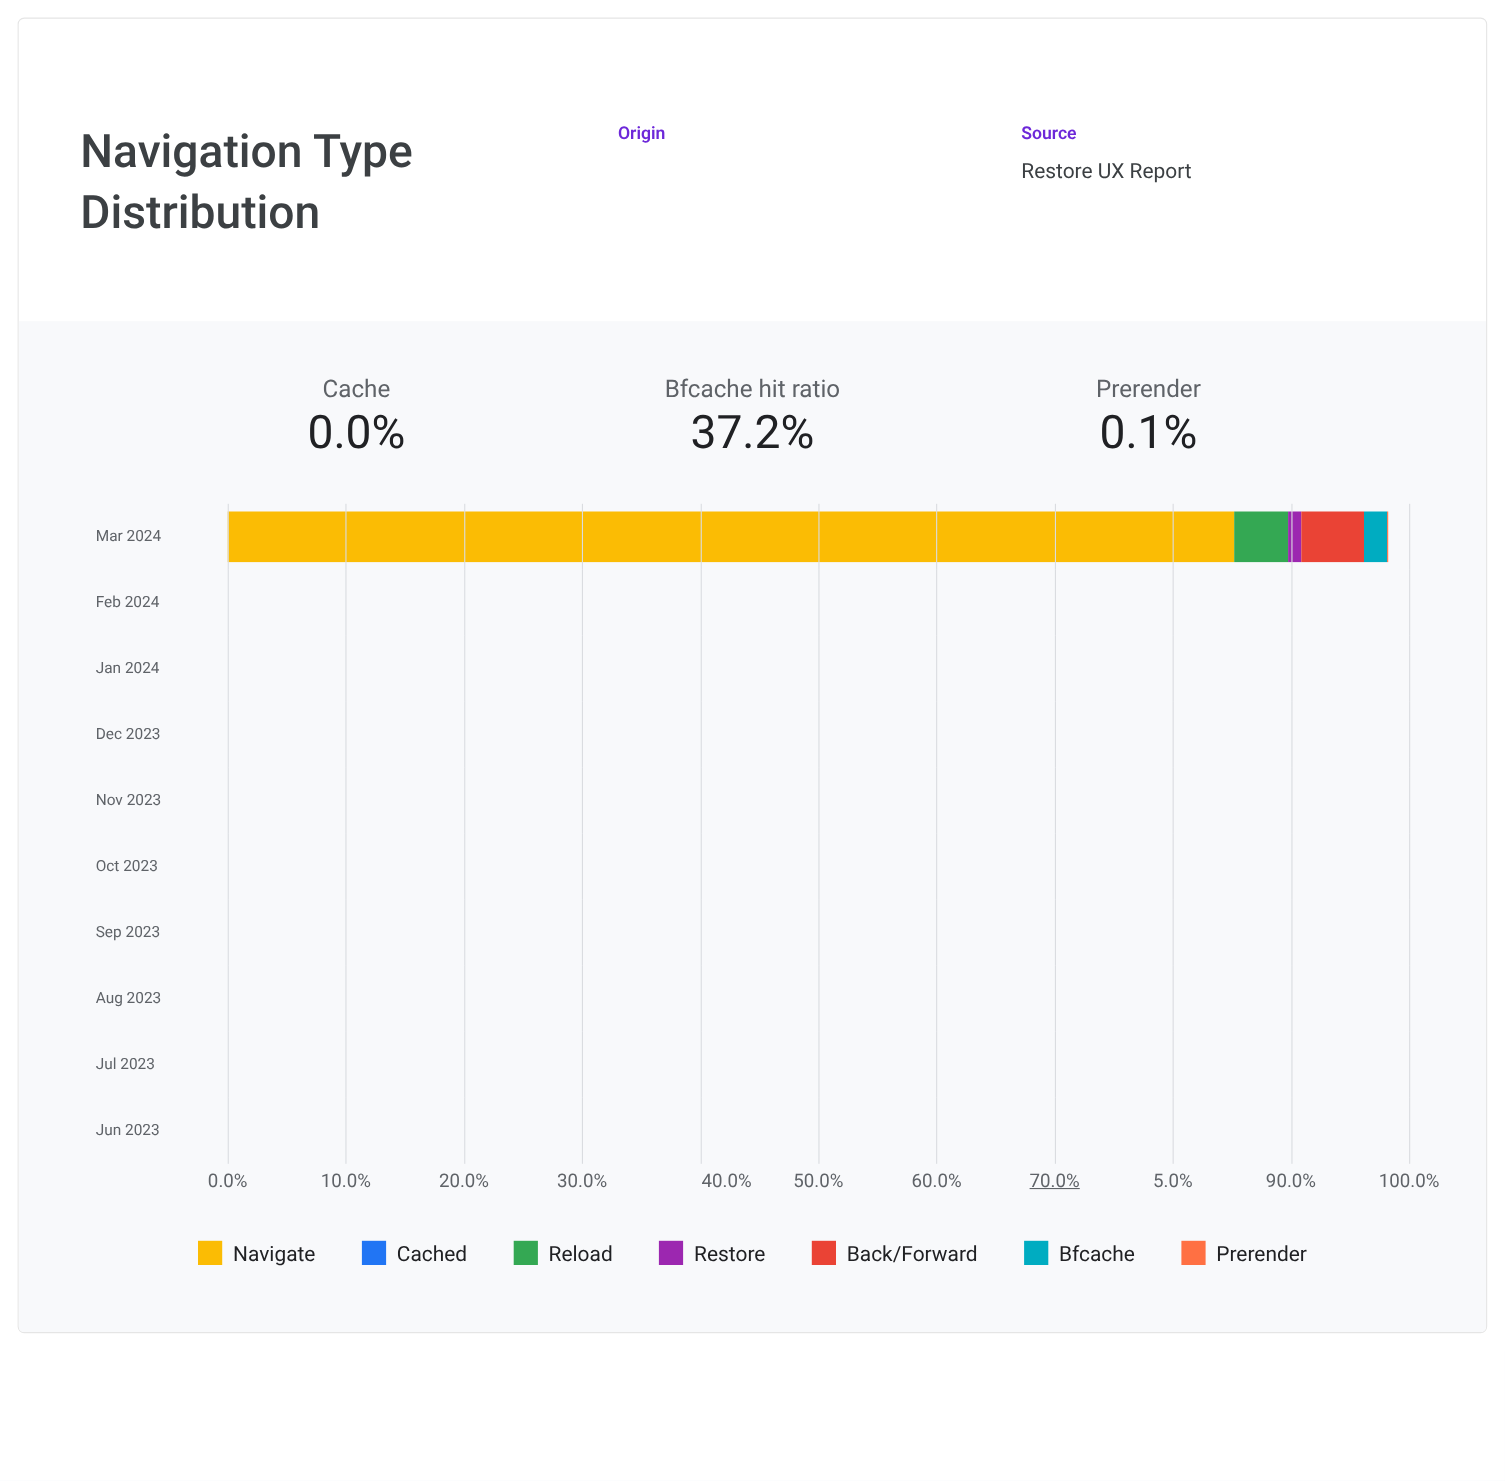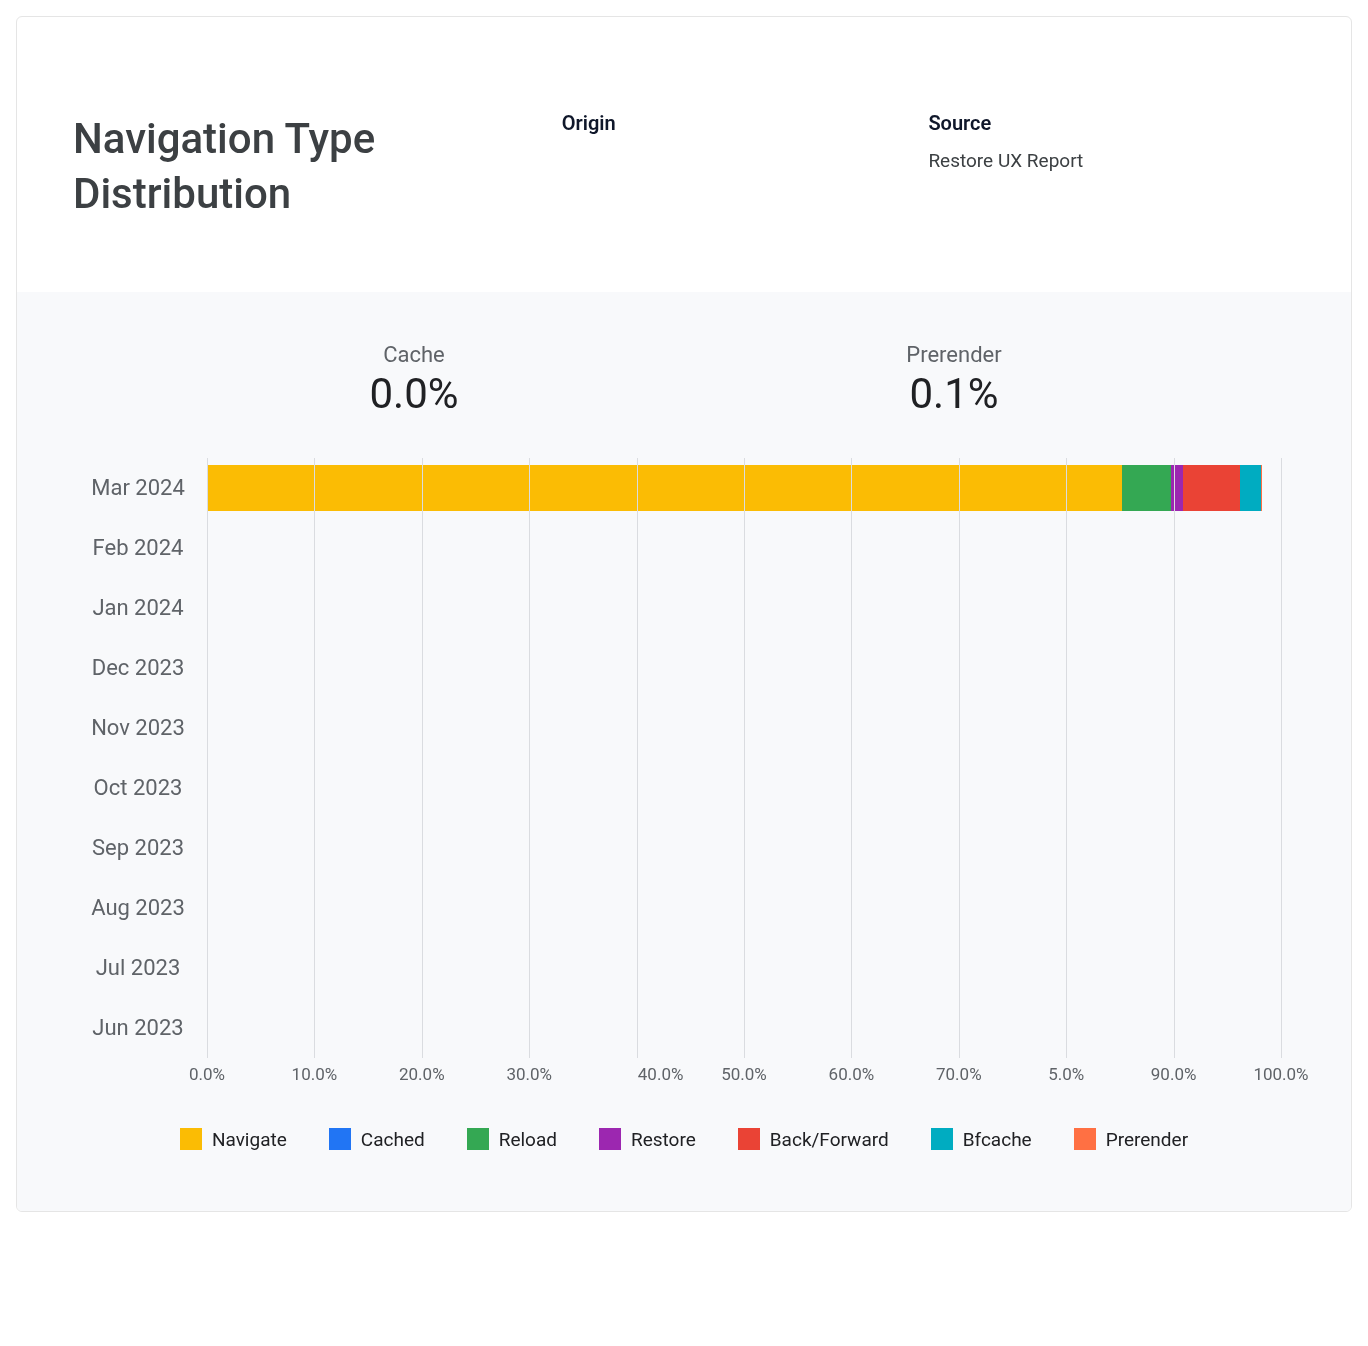--- a/index.html
+++ b/index.html
@@ -73,23 +73,23 @@
     font-weight: 500;
     color: #3c4043;
     line-height: 1.32;
     margin: 0;
   }
   .meta-block {
     flex: 1;
     padding-right: 30px;
   }
   .meta-label {
-    font-size: 20px;
+    font-size: 16px;
     font-weight: 600;
-    color: #0f172a;
+    color: #6d28d9;
   }
   .meta-value {
     margin-top: 14px;
     font-size: 19px;
     color: #3c4043;
   }
 
   
   .body {
     background: #f8f9fb;
@@ -121,23 +121,23 @@
     position: relative;
     margin: 20px 40px 0 40px;
   }
   .chart-row {
     display: flex;
     align-items: center;
     height: 60px;
   }
   .chart-row-label {
     width: 120px;
-    text-align: center;
+    text-align: left;
     padding-right: 18px;
-    font-size: 22px;
+    font-size: 14px;
     color: #5f6368;
     flex-shrink: 0;
   }
   .chart-bar-area {
     position: relative;
     flex: 1;
     height: 100%;
   }
   .bar-track {
     display: flex;
@@ -231,20 +231,24 @@
         </div>
       </div>
     </div>
 
     <div class="body">
 
       <div class="kpi-row">
         <div class="kpi">
           <div class="kpi-label">Cache</div>
           <div class="kpi-value">0.0%</div>
+        </div>
+        <div class="kpi">
+          <div class="kpi-label">Bfcache hit ratio</div>
+          <div class="kpi-value">37.2%</div>
         </div>
         <div class="kpi">
           <div class="kpi-label">Prerender</div>
           <div class="kpi-value">0.1%</div>
         </div>
       </div>
 
       <div class="chart-wrap">
         <div class="chart-axis-area">
           <div class="baseline"></div>
@@ -451,21 +455,21 @@
           </div>
         <div class="chart-axis-area">
           <div class="x-tick-row" id="x-ticks">
               <div class="x-tick" style="left: 0%;">0.0%</div>
               <div class="x-tick" style="left: 10%;">10.0%</div>
               <div class="x-tick" style="left: 20%;">20.0%</div>
               <div class="x-tick" style="left: 30%;">30.0%</div>
               <div class="x-tick" style="left: 40%; margin-left: 24px;">40.0%</div>
               <div class="x-tick" style="left: 50%;">50.0%</div>
               <div class="x-tick" style="left: 60%;">60.0%</div>
-              <div class="x-tick" style="left: 70%;">70.0%</div>
+              <div class="x-tick" style="left: 70%; text-decoration: underline;">70.0%</div>
               <div class="x-tick" style="left: 80%;">5.0%</div>
               <div class="x-tick" style="left: 90%;">90.0%</div>
               <div class="x-tick" style="left: 100%;">100.0%</div>
             </div>
         </div>
       </div>
 
       <div class="legend" id="legend">
           <div class="legend-item">
             <div class="swatch" style="background: rgb(251, 188, 4);"></div>

